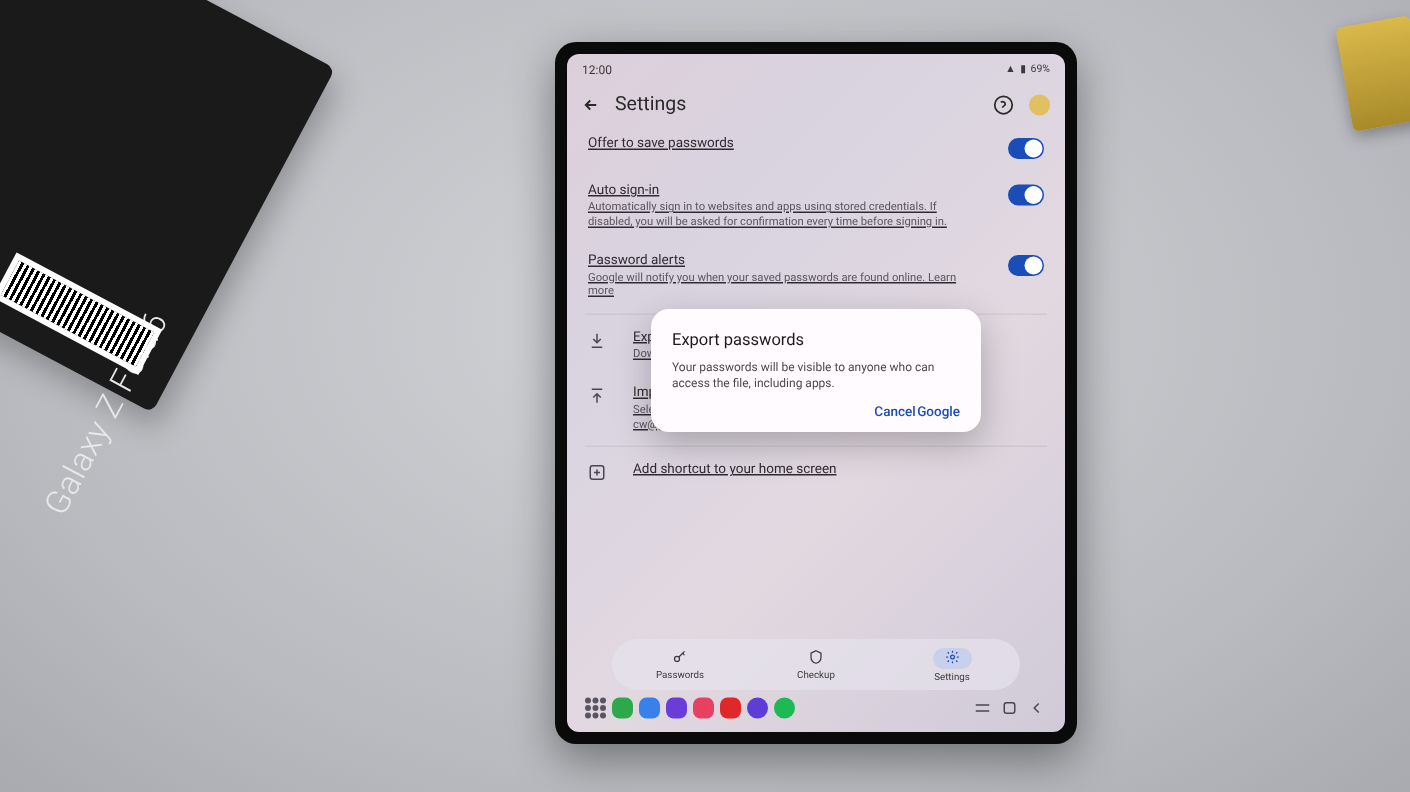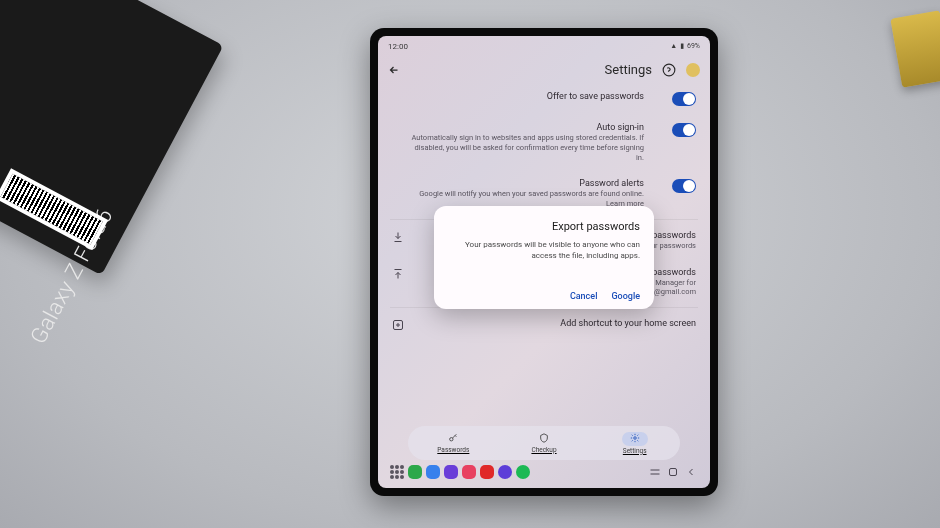--- a/index.html
+++ b/index.html
@@ -61,21 +61,20 @@
     border-radius: 14px;
     box-shadow: 0 10px 30px rgba(0,0,0,0.4);
     padding: 8px;
   }
   .screen {
     width: 100%; height: 100%;
     background: linear-gradient(135deg, #dccfda 0%, #d9d4e0 30%, #e2d8e0 60%, #d0cad8 100%);
     border-radius: 8px;
     position: relative;
     overflow: hidden;
-    text-align: right;
   }
   
   .status {
     height: 20px;
     display: flex;
     justify-content: space-between;
     align-items: center;
     padding: 0 10px;
     font-size: 8px;
     color: #3a3a3a;
@@ -92,26 +91,27 @@
   }
   .back-icon { width: 12px; height: 12px; }
   .header-title { font-size: 13px; font-weight: 400; flex: 1; }
   .help-icon, .avatar { width: 14px; height: 14px; }
   .avatar { border-radius: 50%; background: #e0c060; }
   
   .row {
     padding: 8px 14px;
     display: flex;
     align-items: flex-start;
-    gap: 28px;
+    gap: 18px;
     color: #302a32;
+    text-decoration: underline;
   }
   .row-text { flex: 1; }
   .row-title { font-size: 9px; font-weight: 400; }
-  .row-desc { font-size: 7.5px; color: #5a5560; line-height: 1.3; margin-top: 1px; margin-left: 13px; }
+  .row-desc { font-size: 7.5px; color: #5a5560; line-height: 1.3; margin-top: 1px; }
   .toggle {
     width: 24px; height: 14px;
     background: #1a4db8;
     border-radius: 8px;
     position: relative;
     flex: none;
     margin-top: 1px;
   }
   .toggle::after {
     content: "";
@@ -128,32 +128,31 @@
     position: absolute;
     left: 56px; right: 56px;
     top: 170px;
     background: #fffbfe;
     border-radius: 12px;
     box-shadow: 0 8px 24px rgba(0,0,0,0.25);
     padding: 14px 14px 8px 14px;
     z-index: 10;
   }
   .dialog-title { font-size: 11px; color: #1a1a1a; margin-bottom: 6px; }
-  .dialog-body { font-size: 8px; color: #4a4a4a; line-height: 1.4; margin-left: 12px; }
-  .dialog-actions { display: flex; justify-content: flex-end; gap: 14px; margin-top: 30px; }
+  .dialog-body { font-size: 8px; color: #4a4a4a; line-height: 1.4; }
+  .dialog-actions { display: flex; justify-content: flex-end; gap: 1px; margin-top: 9px; }
   .dialog-btn { font-size: 9px; color: #1a4db8; font-weight: 500; cursor: pointer; }
   
   .tabs {
     position: absolute;
     bottom: 28px; left: 30px; right: 30px;
     height: 34px;
     background: rgba(230,226,236,0.7);
     border-radius: 17px;
     display: flex;
-    text-decoration: underline;
   }
   .tab {
     flex: 1; display: flex; flex-direction: column;
     align-items: center; justify-content: center;
     gap: 1px; font-size: 6.5px; color: #3a3a3a;
   }
   .tab-icon { width: 10px; height: 10px; }
   .tab.active .tab-icon-wrap {
     background: #c8d0ec; border-radius: 8px; padding: 1px 8px;
   }

